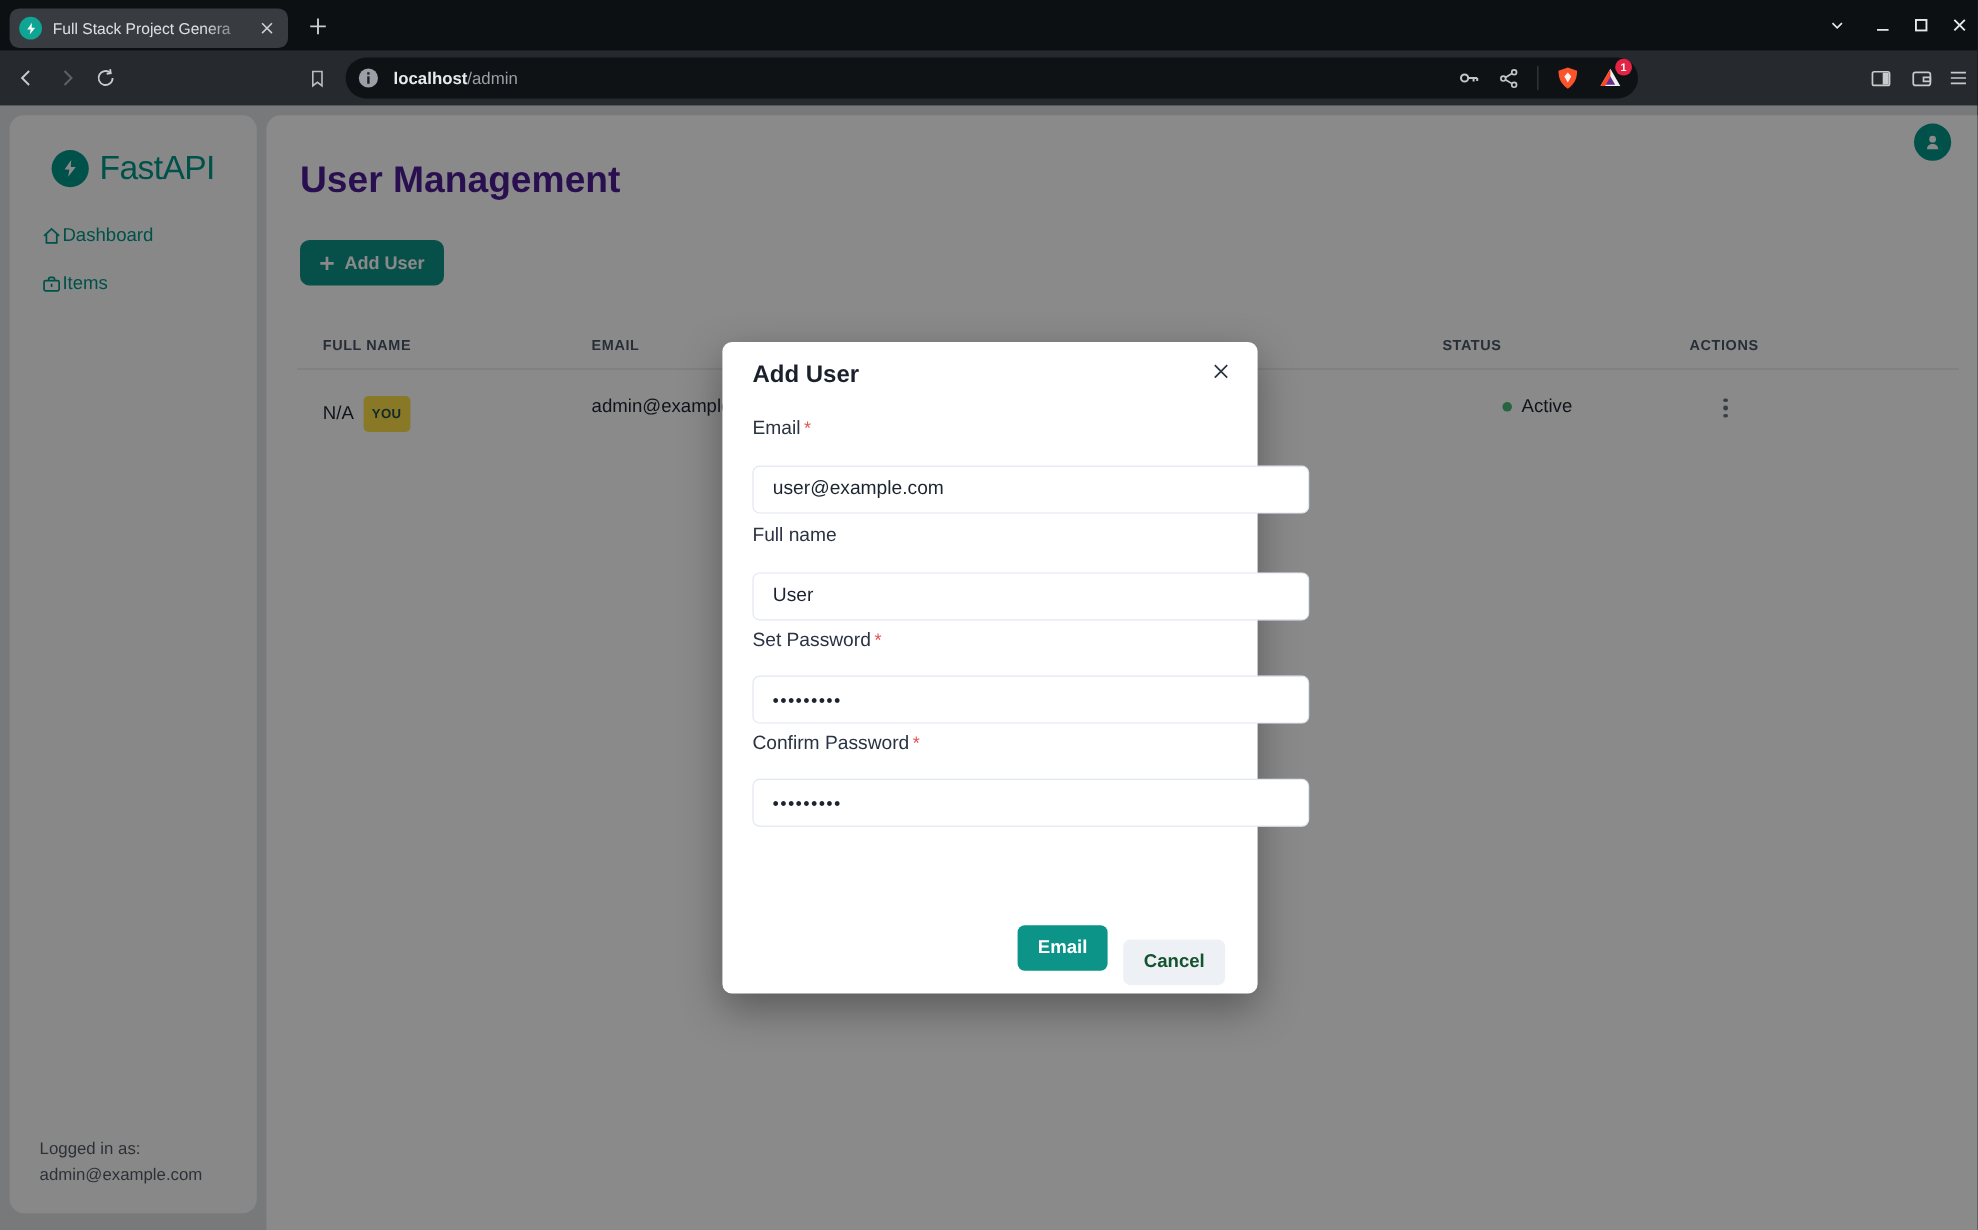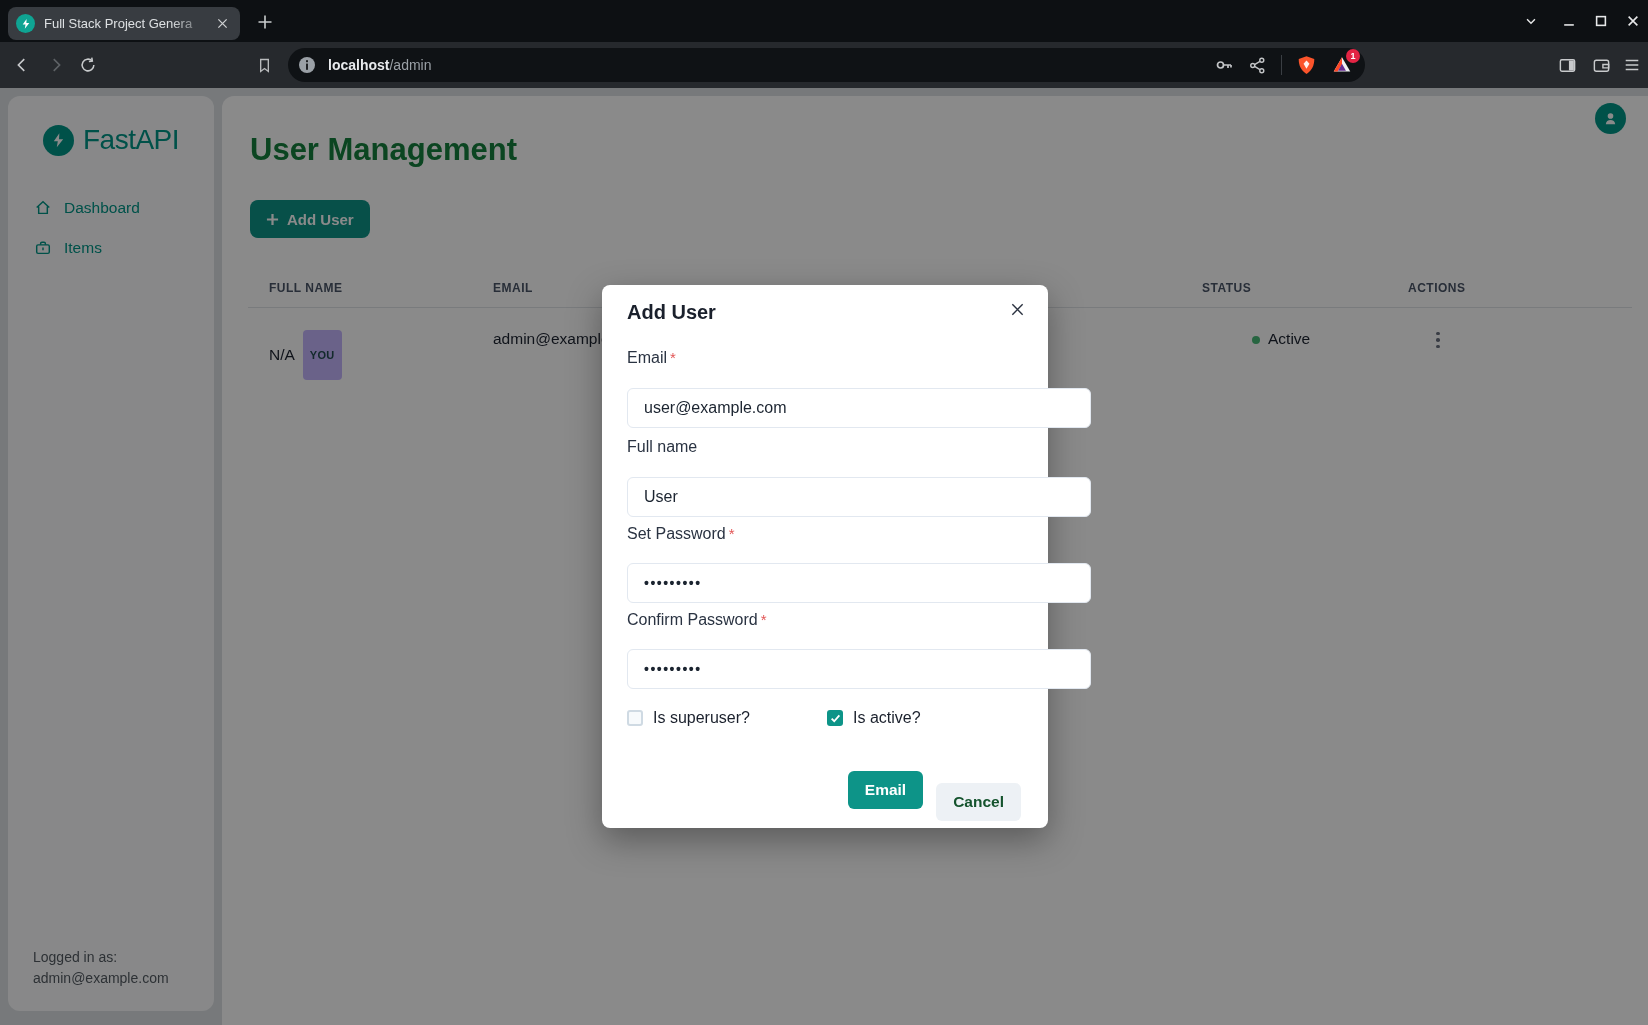--- a/index.html
+++ b/index.html
@@ -39,35 +39,35 @@
   .page { position:absolute; top:88px; left:0; right:0; bottom:0; background:#DDE0E4; }
   .content { position:absolute; left:222px; top:8px; right:0; bottom:0; background:#FFFFFF;
              border-radius:12px 0 0 0; }
   .sidebar { position:absolute; left:8px; top:8px; width:206px; bottom:14px; background:#FBFCFD;
              border-radius:12px; }
   .logo-row { display:flex; align-items:center; justify-content:center; gap:9px; margin-top:28px; }
   .logo-circle { width:31px; height:31px; border-radius:50%; background:#009688; display:flex;
                  align-items:center; justify-content:center; }
   .logo-text { font-size:28px; color:#009688; font-weight:500; letter-spacing:-0.5px; }
   .nav { margin-top:32px; padding:0 8px; }
-  .nav-item { height:40px; display:flex; align-items:center; gap:12px; padding-left:18px;
+  .nav-item { height:40px; display:flex; align-items:flex-start; padding-left:18px;
               color:#009688; font-size:15.5px; border-radius:10px; cursor:pointer; }
   .nav-item.active { background:#E8ECF0; }
   .sb-footer { position:absolute; left:25px; bottom:22px; font-size:14px; color:#545B63; line-height:21px; }
 
-  .page-title { position:absolute; left:28px; top:36px; font-size:31px; font-weight:bold; color:#15803d; }
+  .page-title { position:absolute; left:28px; top:36px; font-size:31px; font-weight:bold; color:#4c1d95; }
   .add-btn { position:absolute; left:28px; top:104px; height:38px; padding:0 16px; background:#0D9488;
              border:none; border-radius:8px; color:#fff; font-size:15px; font-weight:bold;
              display:flex; align-items:center; gap:8px; font-family:inherit; cursor:pointer; }
   .thead { position:absolute; left:26px; right:16px; top:174px; height:38px; border-bottom:1px solid #DFE3E8; }
   .th { position:absolute; top:11px; font-size:12px; font-weight:bold; color:#4A5568; letter-spacing:0.5px; }
   .trow { position:absolute; left:26px; right:16px; top:212px; height:64px; }
   .td { position:absolute; top:22px; font-size:15.5px; color:#1C2330; }
-  .you-badge { display:inline-block; background:#c4b5fd; color:#234E52; font-size:11px; font-weight:bold;
-               padding:19px 7px; border-radius:4px; margin-left:8px; letter-spacing:0.3px; vertical-align:1px; }
+  .you-badge { display:inline-block; background:#fde047; color:#234E52; font-size:11px; font-weight:bold;
+               padding:9px 7px; border-radius:4px; margin-left:8px; letter-spacing:0.3px; vertical-align:1px; }
   .status-dot { display:inline-block; width:8px; height:8px; border-radius:50%; background:#48BB78;
                 margin-right:8px; }
   .kebab { position:absolute; left:1178px; top:18px; width:24px; height:28px; display:flex;
            flex-direction:column; align-items:center; justify-content:center; gap:3px; cursor:pointer; }
   .kebab i { width:3.5px; height:3.5px; border-radius:50%; background:#6B7280; }
   .avatar { position:absolute; left:1373px; top:7px; width:31px; height:31px; border-radius:50%;
             background:#009688; display:flex; align-items:center; justify-content:center; cursor:pointer; }
 
   
   .dim { position:absolute; top:88px; left:0; right:0; bottom:0; background:rgba(0,0,0,0.46); z-index:5; }
@@ -312,34 +312,20 @@
 
     <div class="f-label" style="top:153px;">Full name</div>
     <input class="f-input" style="top: 192px;" value="User">
 
     <div class="f-label" style="top:240px;"><span>Set Password</span><span class="req">*</span></div>
     <input class="f-input pwd" style="top: 278px;" value="•••••••••">
 
     <div class="f-label" style="top:326px;"><span>Confirm Password</span><span class="req">*</span></div>
     <input class="f-input pwd" style="top: 364px;" value="•••••••••">
 
-    <div class="chk-row">
-      <span class="chk" style="left:0;">
-        <span class="chk-box"></span>
-        <span class="chk-label">Is superuser?</span>
-      </span>
-      <span class="chk" style="left:200px;">
-        <span class="chk-box checked">
-          <svg width="11" height="11" viewBox="0 0 12 12">
-              <polyline points="1.8,6.2 4.6,9 10.2,2.6" fill="none" stroke="#fff" stroke-width="2"></polyline>
-            </svg>
-        </span>
-        <span class="chk-label">Is active?</span>
-      </span>
-    </div>
 
     <div class="btn-row">
       <button class="btn btn-save">Email</button>
       <button class="btn btn-cancel">Cancel</button>
     </div>
   </div>
 
 </div>
 
 </body></html>

